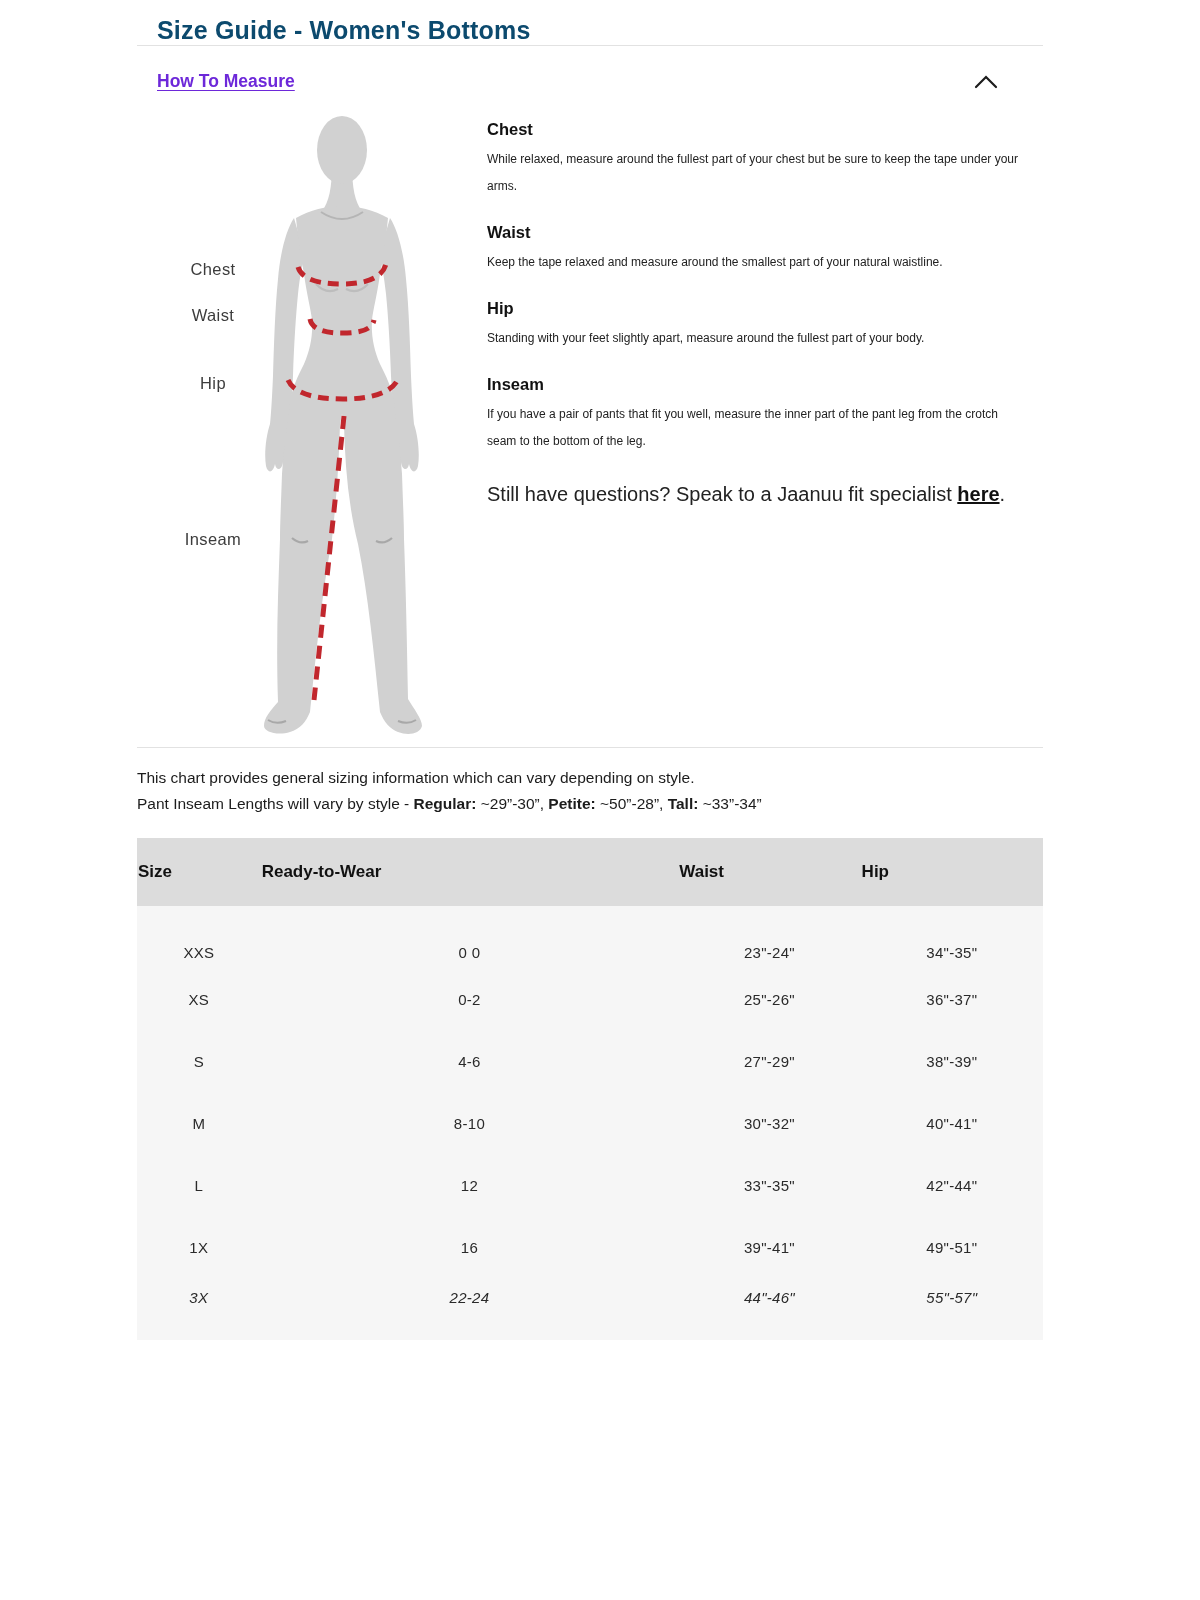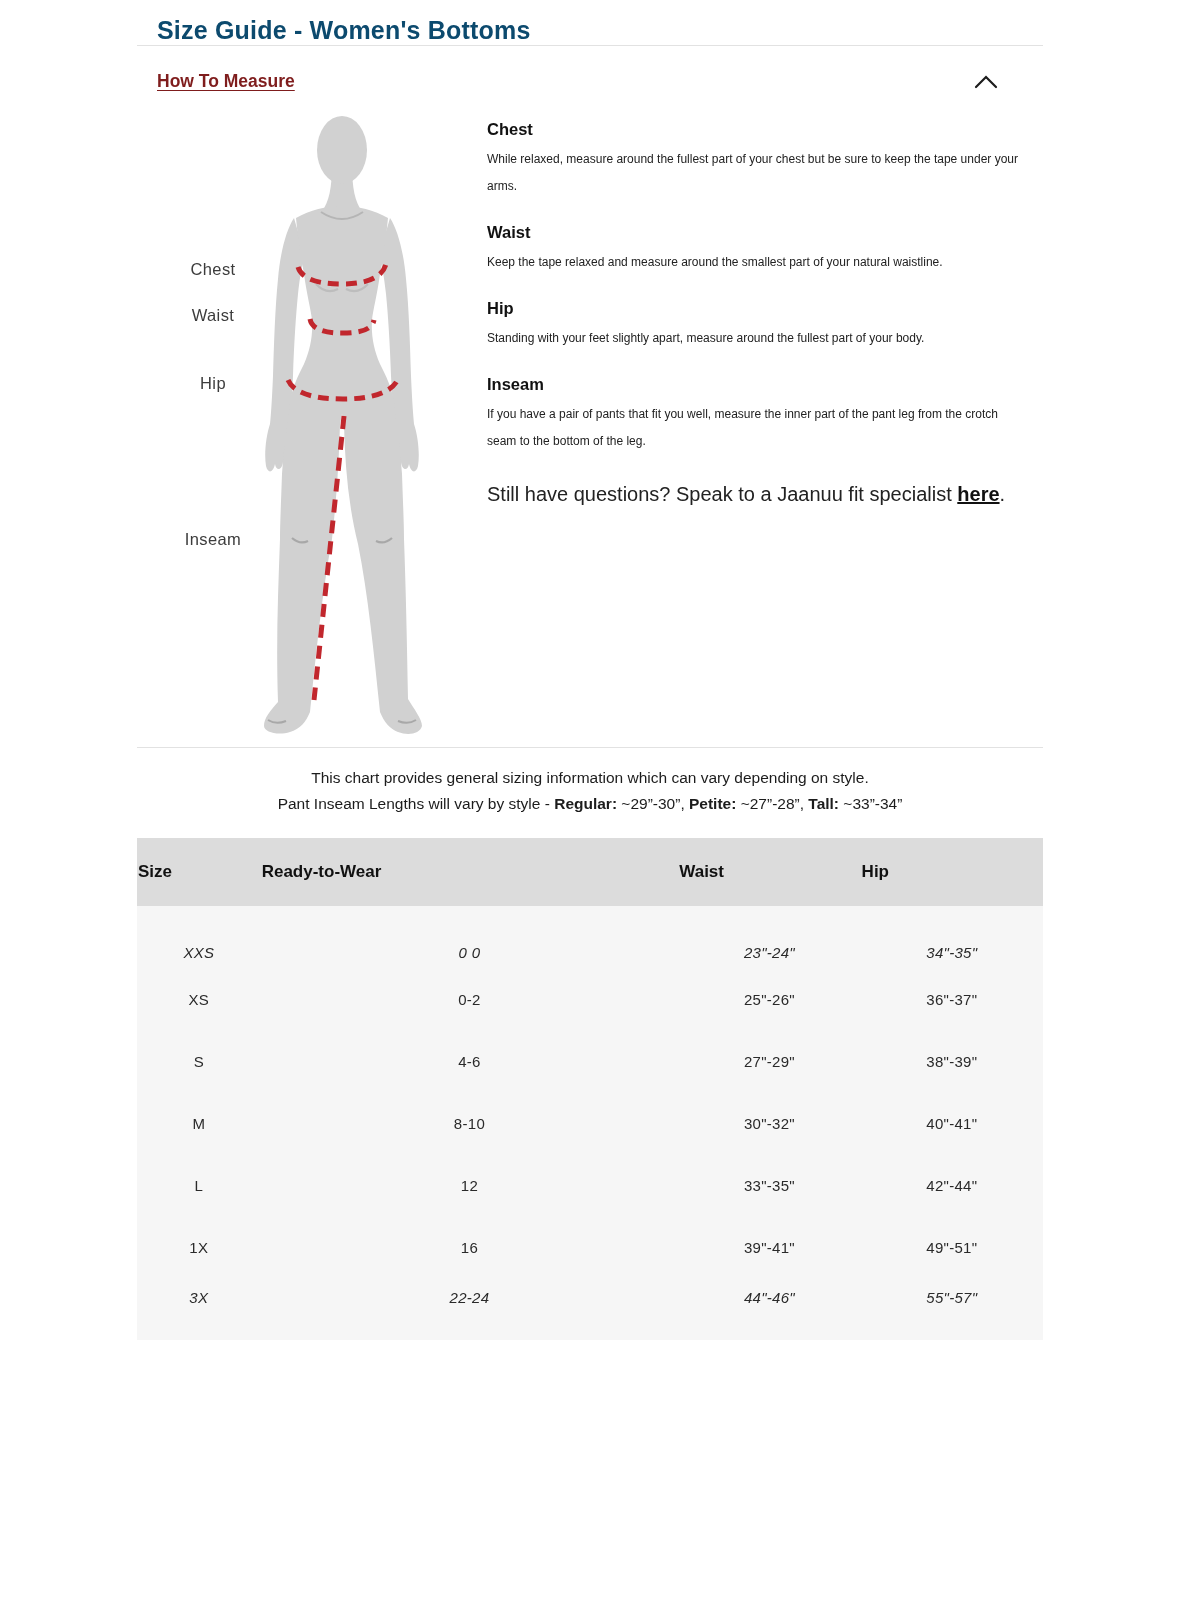--- a/index.html
+++ b/index.html
@@ -17,21 +17,21 @@
   }
   hr.divider { border: none; border-top: 1px solid #e2e2e2; margin: 0; }
   .divider-top { margin-top: 54px; }
   .divider-bottom { margin-top: 19px; }
 
   .section-header {
     display: flex; justify-content: space-between; align-items: center;
     padding: 25px 45px 0 20px; cursor: pointer;
   }
   .section-title {
-    font-size: 17.5px; font-weight: 600; color: #7f1d1d;
+    font-size: 17.5px; font-weight: 600; color: #6d28d9;
     text-decoration: underline; text-underline-offset: 3px;
   }
   .chevron svg { display: block; }
 
   .measure-body { display: flex; padding: 22px 8px 0 20px; }
   .figure-wrap { position: relative; width: 330px; height: 633px; flex-shrink: 0; }
   .figure-svg { position: absolute; left: 75px; top: 0; }
   .fig-label {
     position: absolute; left: 6px; width: 100px; text-align: center;
     font-size: 16.5px; font-weight: 500; color: #3c3c3c; letter-spacing: .4px;
@@ -40,36 +40,36 @@
   .fig-label-1 { top: 192px; }
   .fig-label-2 { top: 260px; }
   .fig-label-3 { top: 416px; }
 
   .measure-text { width: 540px; padding-top: 6px; }
   .measure-item h3 { font-size: 16.5px; font-weight: 700; margin: 0 0 7px 0; color: #111; }
   .measure-item p { font-size: 12px; line-height: 27px; margin: 0 0 23px 0; color: #222; }
   .questions { font-size: 20px; line-height: 26px; margin: 26px 0 0 0; color: #222; }
   .questions a { color: #111; font-weight: 600; text-decoration: underline; cursor: pointer; }
 
-  .note-line1, .note-line2 { text-align: center; font-size: 15.5px; margin: 0; color: #1c1c1c; }
+  .note-line1, .note-line2 { text-align: left; font-size: 15.5px; margin: 0; color: #1c1c1c; }
   .note-line1 { margin-top: 21px; }
   .note-line2 { margin-top: 8px; }
   .note-line2 b { font-weight: 700; }
 
   table.size-chart { width: 100%; margin-top: 25px; border-collapse: collapse; }
   table.size-chart thead th {
     background: #dcdcdc; height: 68px; font-size: 17px; font-weight: 700;
     text-align: left; color: #111;
   }
   table.size-chart tbody { background: #f6f6f6; }
   table.size-chart tbody td {
     height: 62px; text-align: center; vertical-align: middle;
     font-size: 15px; color: #2a2a2a; letter-spacing: .3px;
   }
-  table.size-chart tbody tr:first-child td { padding-top: 32px; font-style: italic; }
+  table.size-chart tbody tr:first-child td { padding-top: 32px; }
   table.size-chart tbody tr:last-child td { padding-bottom: 24px; font-style: italic; }
 </style>
 </head>
 <body>
 
 <div class="content">
 
   <h1 class="page-title">Size Guide - Women's Bottoms</h1>
 
   <hr class="divider divider-top">
@@ -141,21 +141,21 @@
   </div>
 </div>
       <p class="questions"><span>Still have questions? Speak to a Jaanuu fit specialist </span><a>here</a><span>.</span></p>
     </div>
 
   </div>
 
   <hr class="divider divider-bottom">
 
   <p class="note-line1">This chart provides general sizing information which can vary depending on style.</p>
-  <p class="note-line2" id="note-line2"><span>Pant Inseam Lengths will vary by style - </span><b>Regular:</b><span> ~29”-30”, </span><b>Petite:</b><span> ~27”-28”, </span><b>Tall:</b><span> ~33”-34”</span></p>
+  <p class="note-line2" id="note-line2"><span>Pant Inseam Lengths will vary by style - </span><b>Regular:</b><span> ~29”-30”, </span><b>Petite:</b><span> ~50”-28”, </span><b>Tall:</b><span> ~33”-34”</span></p>
 
   <table class="size-chart">
     <thead>
       <tr id="table-head-row">
           <th>Size</th>
           <th>Ready-to-Wear</th>
           <th>Waist</th>
           <th>Hip</th>
         </tr>
     </thead>

